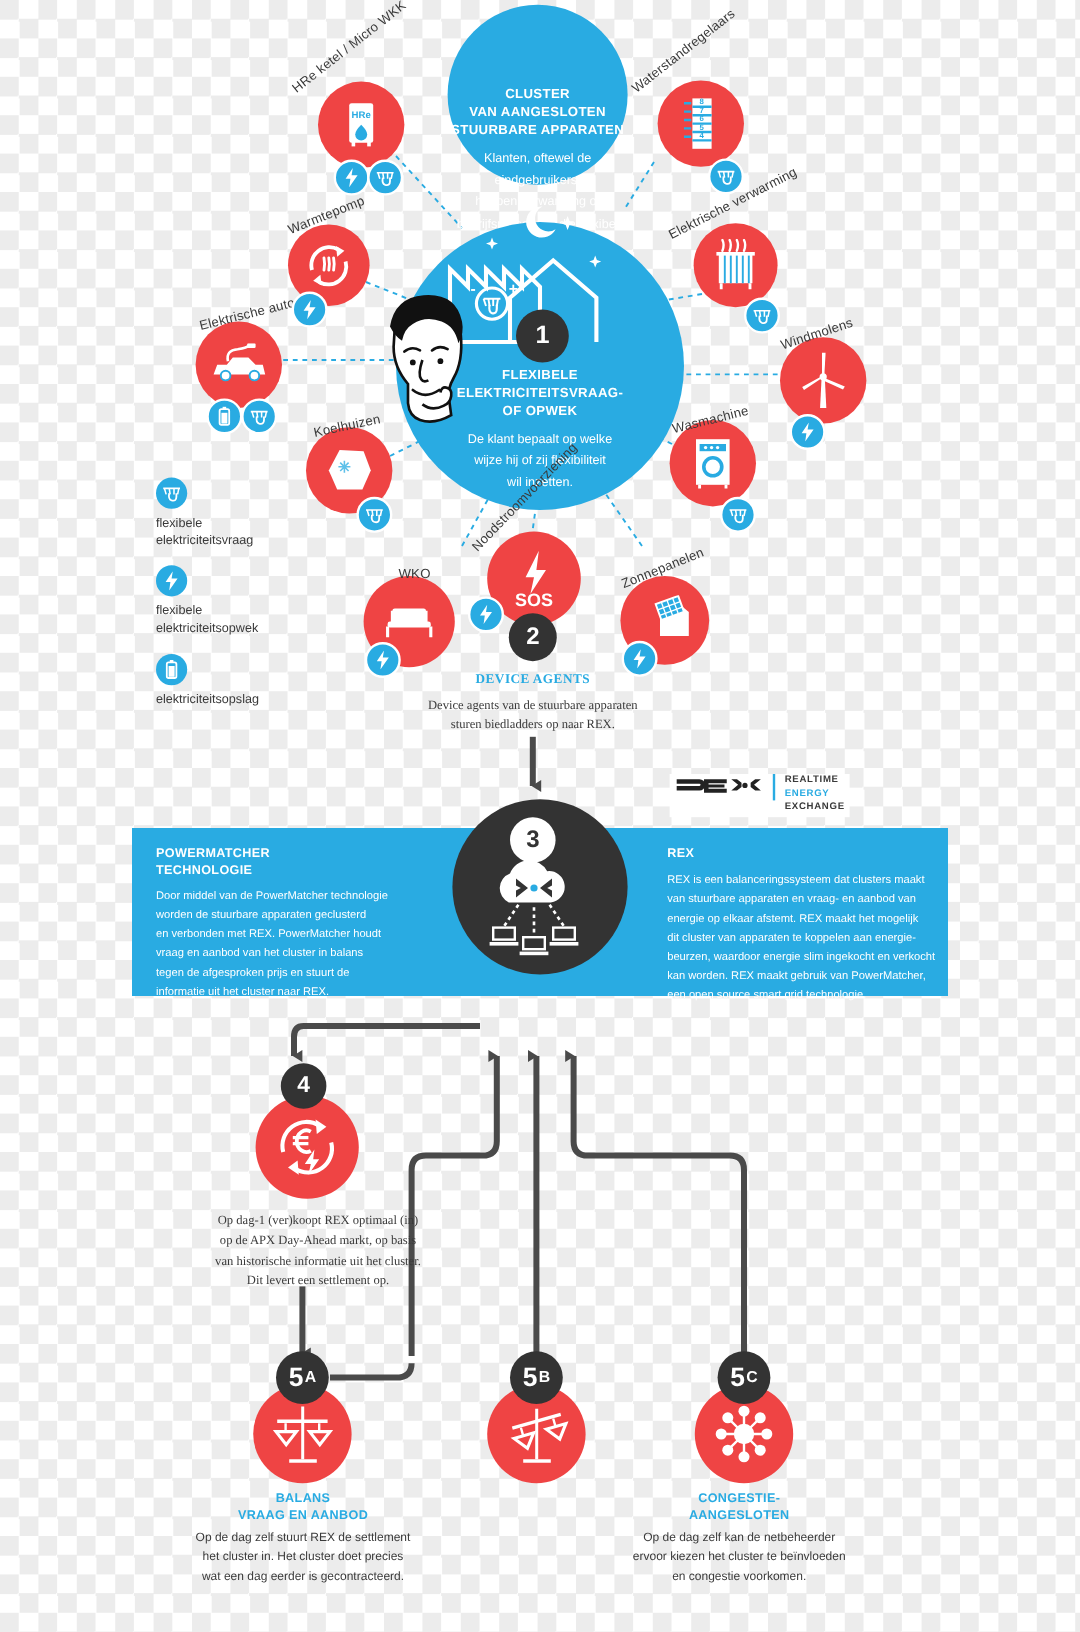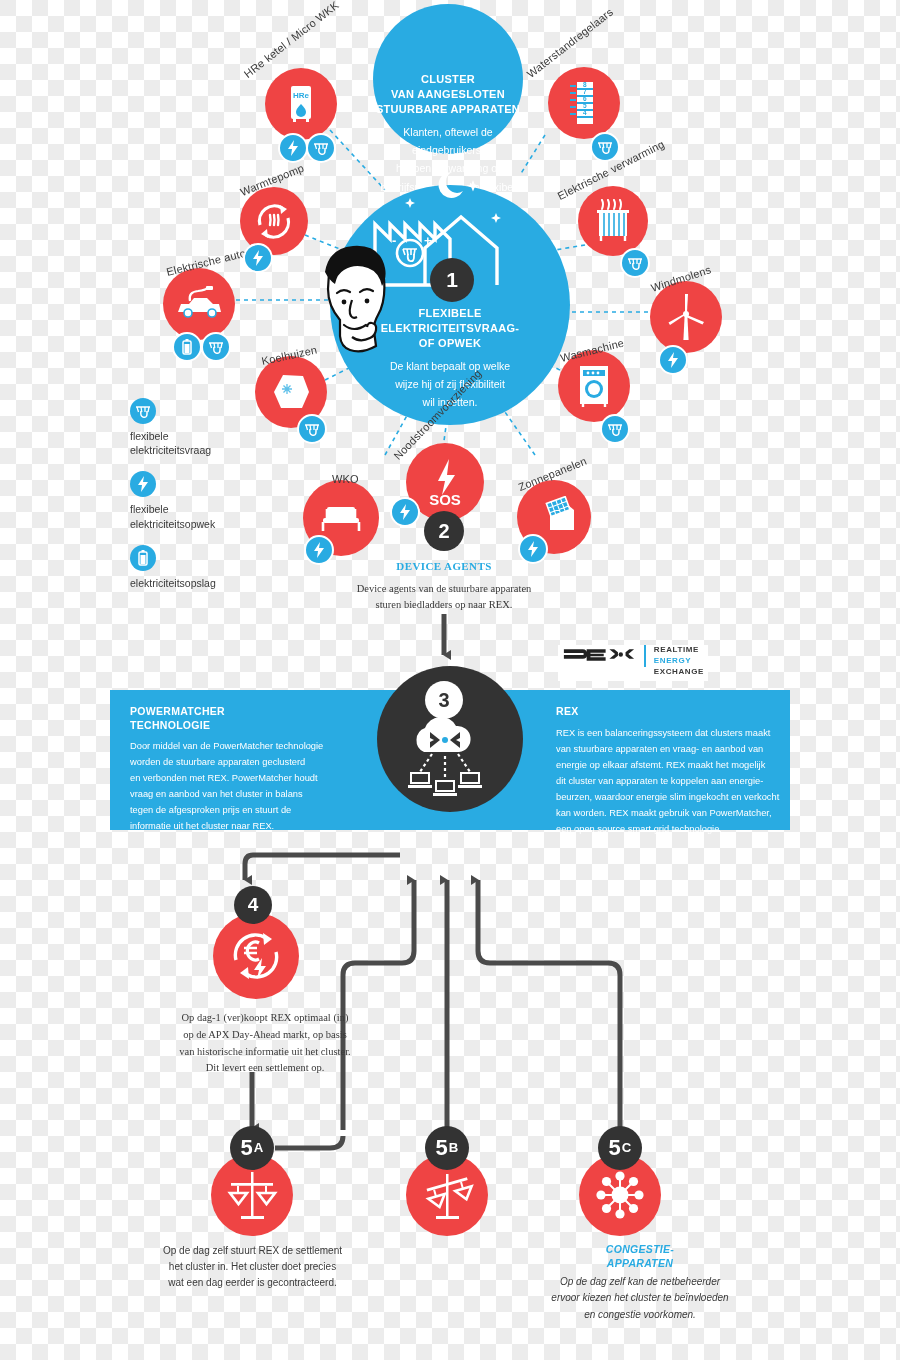--- a/index.html
+++ b/index.html
@@ -555,20 +555,24 @@
     <svg width="54" height="50" viewBox="0 0 54 50">
       <path d="M26 2 h2.5 v44 h-2.5 z" fill="#fff"></path>
       <path d="M6 13 h42 v2.8 h-42 z" fill="#fff"></path>
       <path d="M16 46 h23 v3 h-23 z" fill="#fff"></path>
       <path d="M13 16 v7 M41 16 v7" stroke="#fff" stroke-width="2"></path>
       <path d="M5 23 h17 l-8.5 11 z" fill="none" stroke="#fff" stroke-width="2.6"></path>
       <path d="M33 23 h17 l-8.5 11 z" fill="none" stroke="#fff" stroke-width="2.6"></path>
     </svg>
   </div>
   <div class="btxt" style="left:150px; top:1243px; width:205px;">
+    <div class="hd">
+      <div>BALANS</div>
+      <div>VRAAG EN AANBOD</div>
+    </div>
     <div>Op de dag zelf stuurt REX de settlement</div>
     <div>het cluster in. Het cluster doet precies</div>
     <div>wat een dag eerder is gecontracteerd.</div>
   </div>
 
   <div class="badge" style="left:425px; top:1126px; width:44px; height:44px; font-size:22px;">
     <span>5</span>
       <span class="sup">B</span>
   </div>
   <div class="node" style="left:406px; top:1154px; width:82px; height:82px;">
@@ -599,23 +603,23 @@
           <circle cx="41.5" cy="14.5" r="4.6"></circle>
         <circle cx="47" cy="28" r="4.6"></circle>
           <circle cx="41.5" cy="41.5" r="4.6"></circle>
         <circle cx="28" cy="47" r="4.6"></circle>
           <circle cx="14.5" cy="41.5" r="4.6"></circle>
         <circle cx="9" cy="28" r="4.6"></circle>
           <circle cx="14.5" cy="14.5" r="4.6"></circle>
       </g>
     </svg>
   </div>
-  <div class="btxt" style="left:545px; top:1243px; width:190px;font-style:italic;">
+  <div class="btxt" style="left:521px; top:1243px; width:190px;">
     <div class="hd">
       <div>CONGESTIE-</div>
-      <div>APPARATEN</div>
+      <div>AANGESLOTEN</div>
     </div>
     <div>Op de dag zelf kan de netbeheerder</div>
     <div>ervoor kiezen het cluster te beïnvloeden</div>
     <div>en congestie voorkomen.</div>
   </div>
 
 </div>
 
 </body></html>

